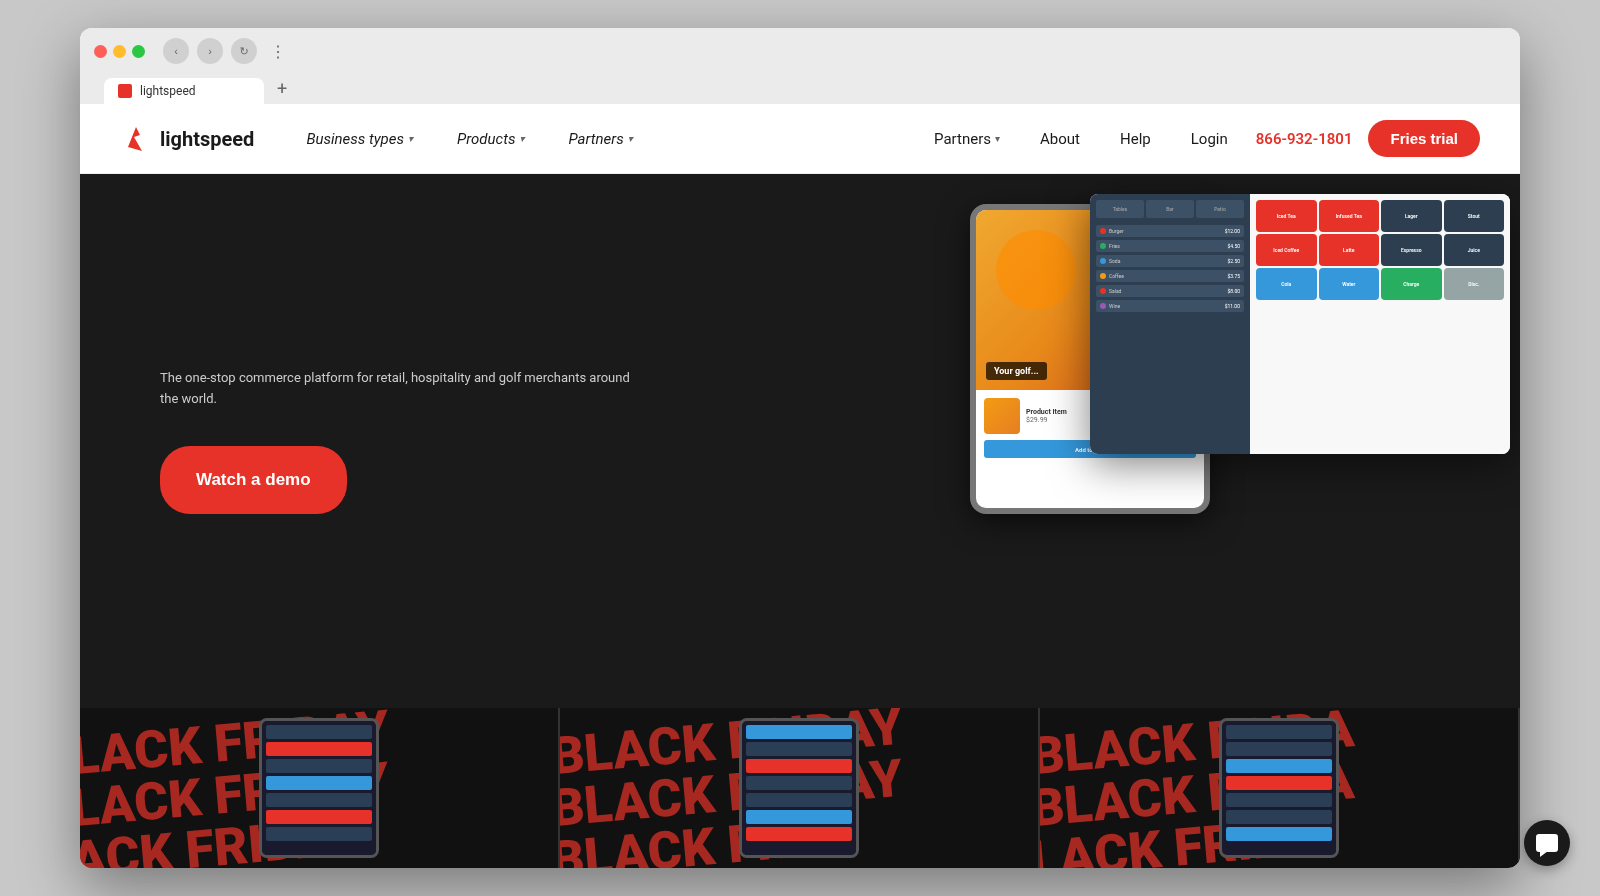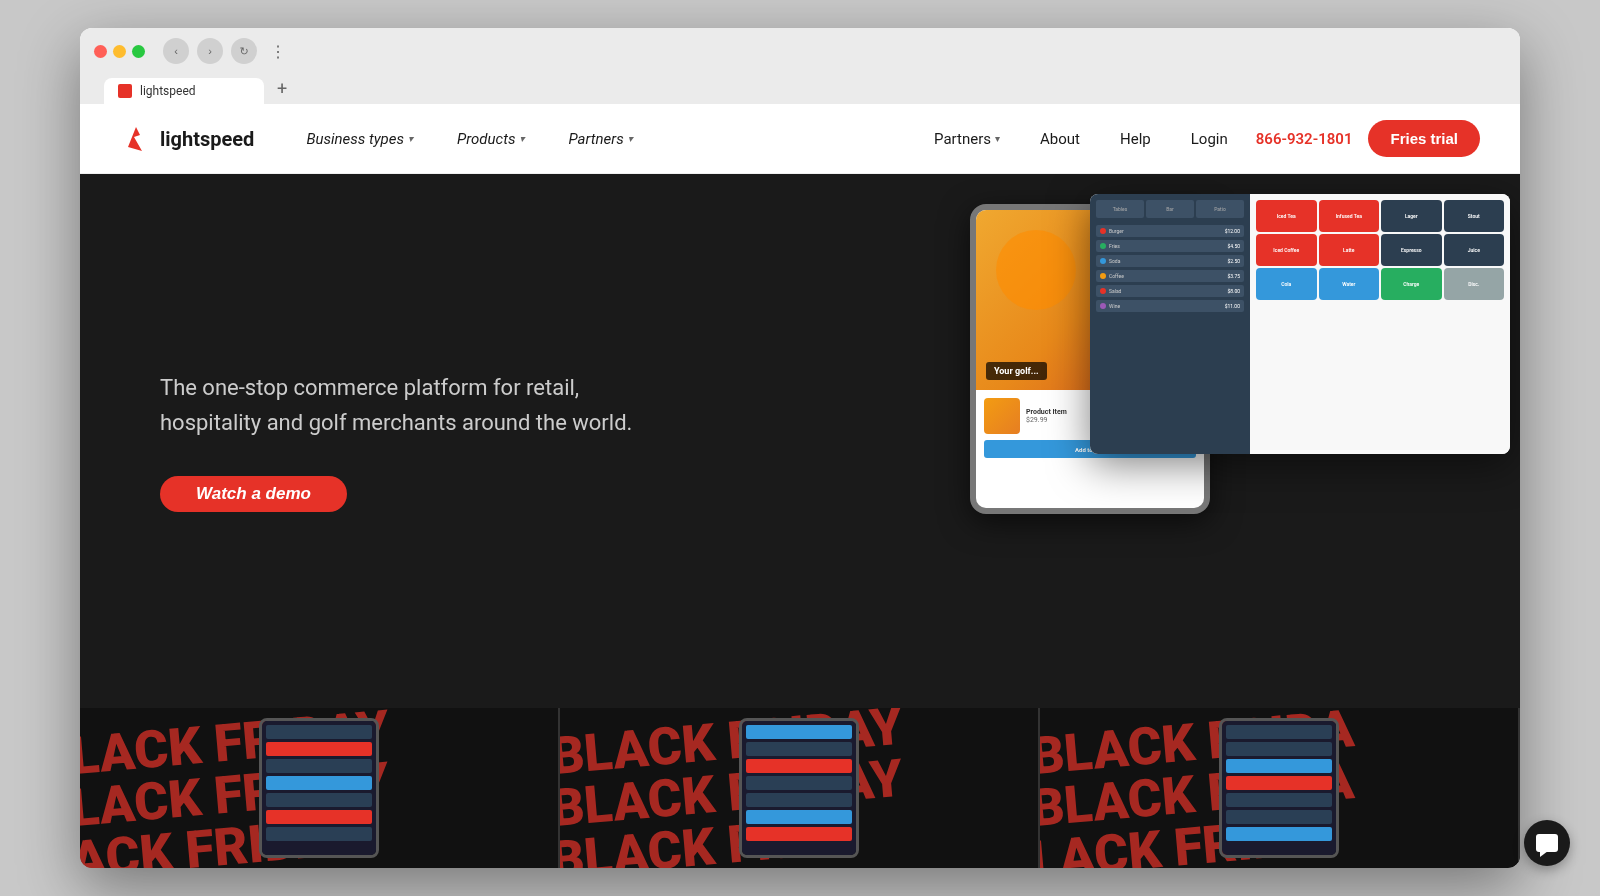--- a/index.html
+++ b/index.html
@@ -150,37 +150,36 @@
       max-width: 600px;
     }
     .hero-title {
       font-size: 52px;
       font-weight: 800;
       color: #fff;
       line-height: 1.15;
       margin-bottom: 24px;
     }
     .hero-subtitle {
-      font-size: 22px;
+      font-size: 13px;
       color: #ccc;
       line-height: 1.6;
       margin-bottom: 36px;
       max-width: 480px;
     }
     .watch-demo-btn {
       background: #e63228;
       color: #fff;
       border: none;
       border-radius: 30px;
-      padding: 8px 36px;
+      padding: 24px 36px;
       font-size: 17px;
       font-weight: 700;
       cursor: pointer;
       display: inline-block;
-      font-style: italic;
     }
 
     
     .hero-images {
       position: absolute;
       right: 0;
       top: 0;
       bottom: 0;
       width: 680px;
       display: flex;

